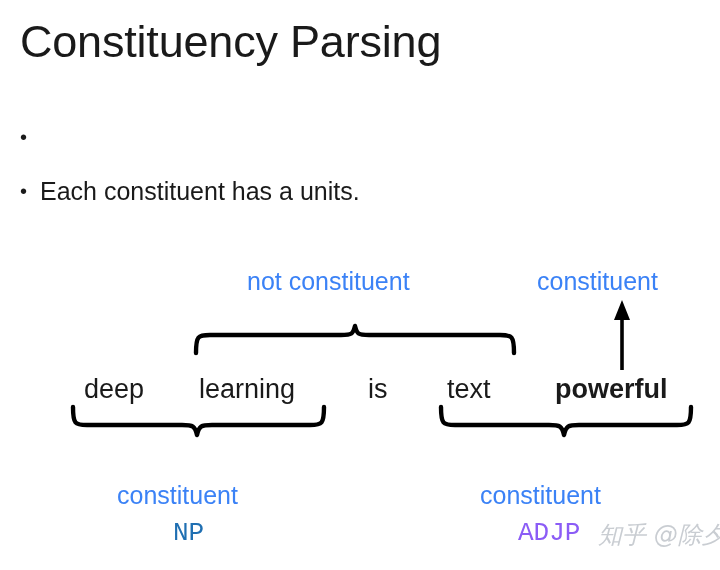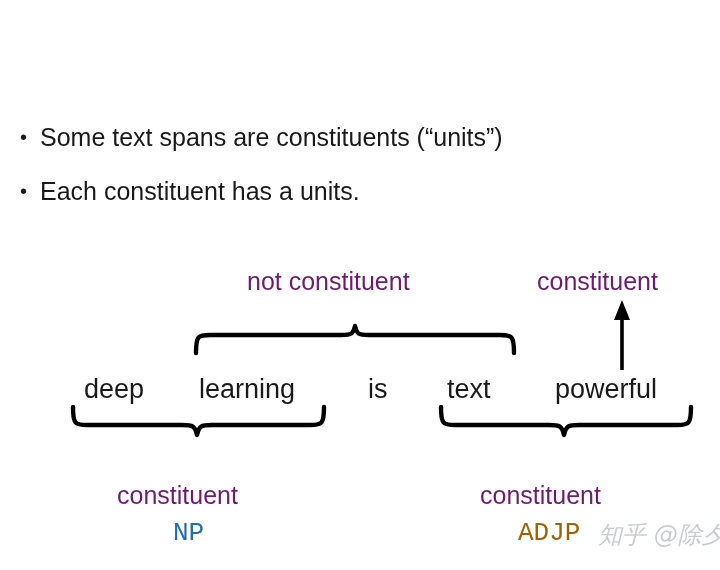--- a/index.html
+++ b/index.html
@@ -68,21 +68,21 @@
   }
   #diagram svg {
     position: absolute;
     left: 0;
     top: 0;
   }
   .dlabel {
     position: absolute;
     font-size: 25px;
     line-height: 30px;
-    color: #701a75;
+    color: #3b82f6;
     white-space: nowrap;
   }
   .word {
     position: absolute;
     font-size: 27px;
     line-height: 32px;
     color: #1a1a1a;
     white-space: nowrap;
   }
   .tag {
@@ -94,21 +94,21 @@
   }
 
   
   #label-not-constituent { left: 247px; top: 16px; }
   #label-constituent-top { left: 537px; top: 16px; }
 
   #word-deep      { left: 84px;  top: 123px; }
   #word-learning  { left: 199px; top: 123px; }
   #word-is        { left: 368px; top: 123px; }
   #word-very      { left: 447px; top: 123px; }
-  #word-powerful  { left: 555px; top: 123px; }
+  #word-powerful  { left: 555px; top: 123px; font-weight: bold; }
 
   #label-constituent-left  { left: 117px; top: 230px; }
   #label-constituent-right { left: 480px; top: 230px; }
 
   #tag-np   { left: 173px; top: 268px; }
   #tag-adjp { left: 518px; top: 268px; }
 
   
   #watermark {
     position: absolute;
@@ -121,25 +121,25 @@
     white-space: nowrap;
     font-family: "DejaVu Sans", sans-serif;
     text-align: right;
   }
 </style>
 </head>
 <body>
 
 <div id="slide">
 
+  <div id="slide-title">Constituency Parsing</div>
 
   <div class="bullet-list">
     <div class="bullet-row">
       <span class="bullet-dot">•</span>
-      <span class="bullet-text">Some text spans are constituents (“units”)</span>
     </div>
     <div class="bullet-row">
       <span class="bullet-dot">•</span>
       <span class="bullet-text">Each constituent has a units.</span>
     </div>
   </div>
 
   <div id="diagram">
 
     <svg width="720" height="320" viewBox="0 0 720 320">
@@ -180,17 +180,17 @@
     <div class="word" id="word-learning">learning</div>
     <div class="word" id="word-deep">deep</div>
     <div class="word" id="word-is">is</div>
     <div class="word" id="word-very">text</div>
     <div class="word" id="word-powerful">powerful</div>
 
     <div class="dlabel" id="label-constituent-left">constituent</div>
     <div class="dlabel" id="label-constituent-right">constituent</div>
 
     <div class="tag" id="tag-np" style="color:#1f6fb2;">NP</div>
-    <div class="tag" id="tag-adjp" style="color:#a16207;">ADJP</div>
+    <div class="tag" id="tag-adjp" style="color:#8b5cf6;">ADJP</div>
   </div>
 
   <div id="watermark">知乎 @除夕</div>
 </div>
 
 </body></html>

